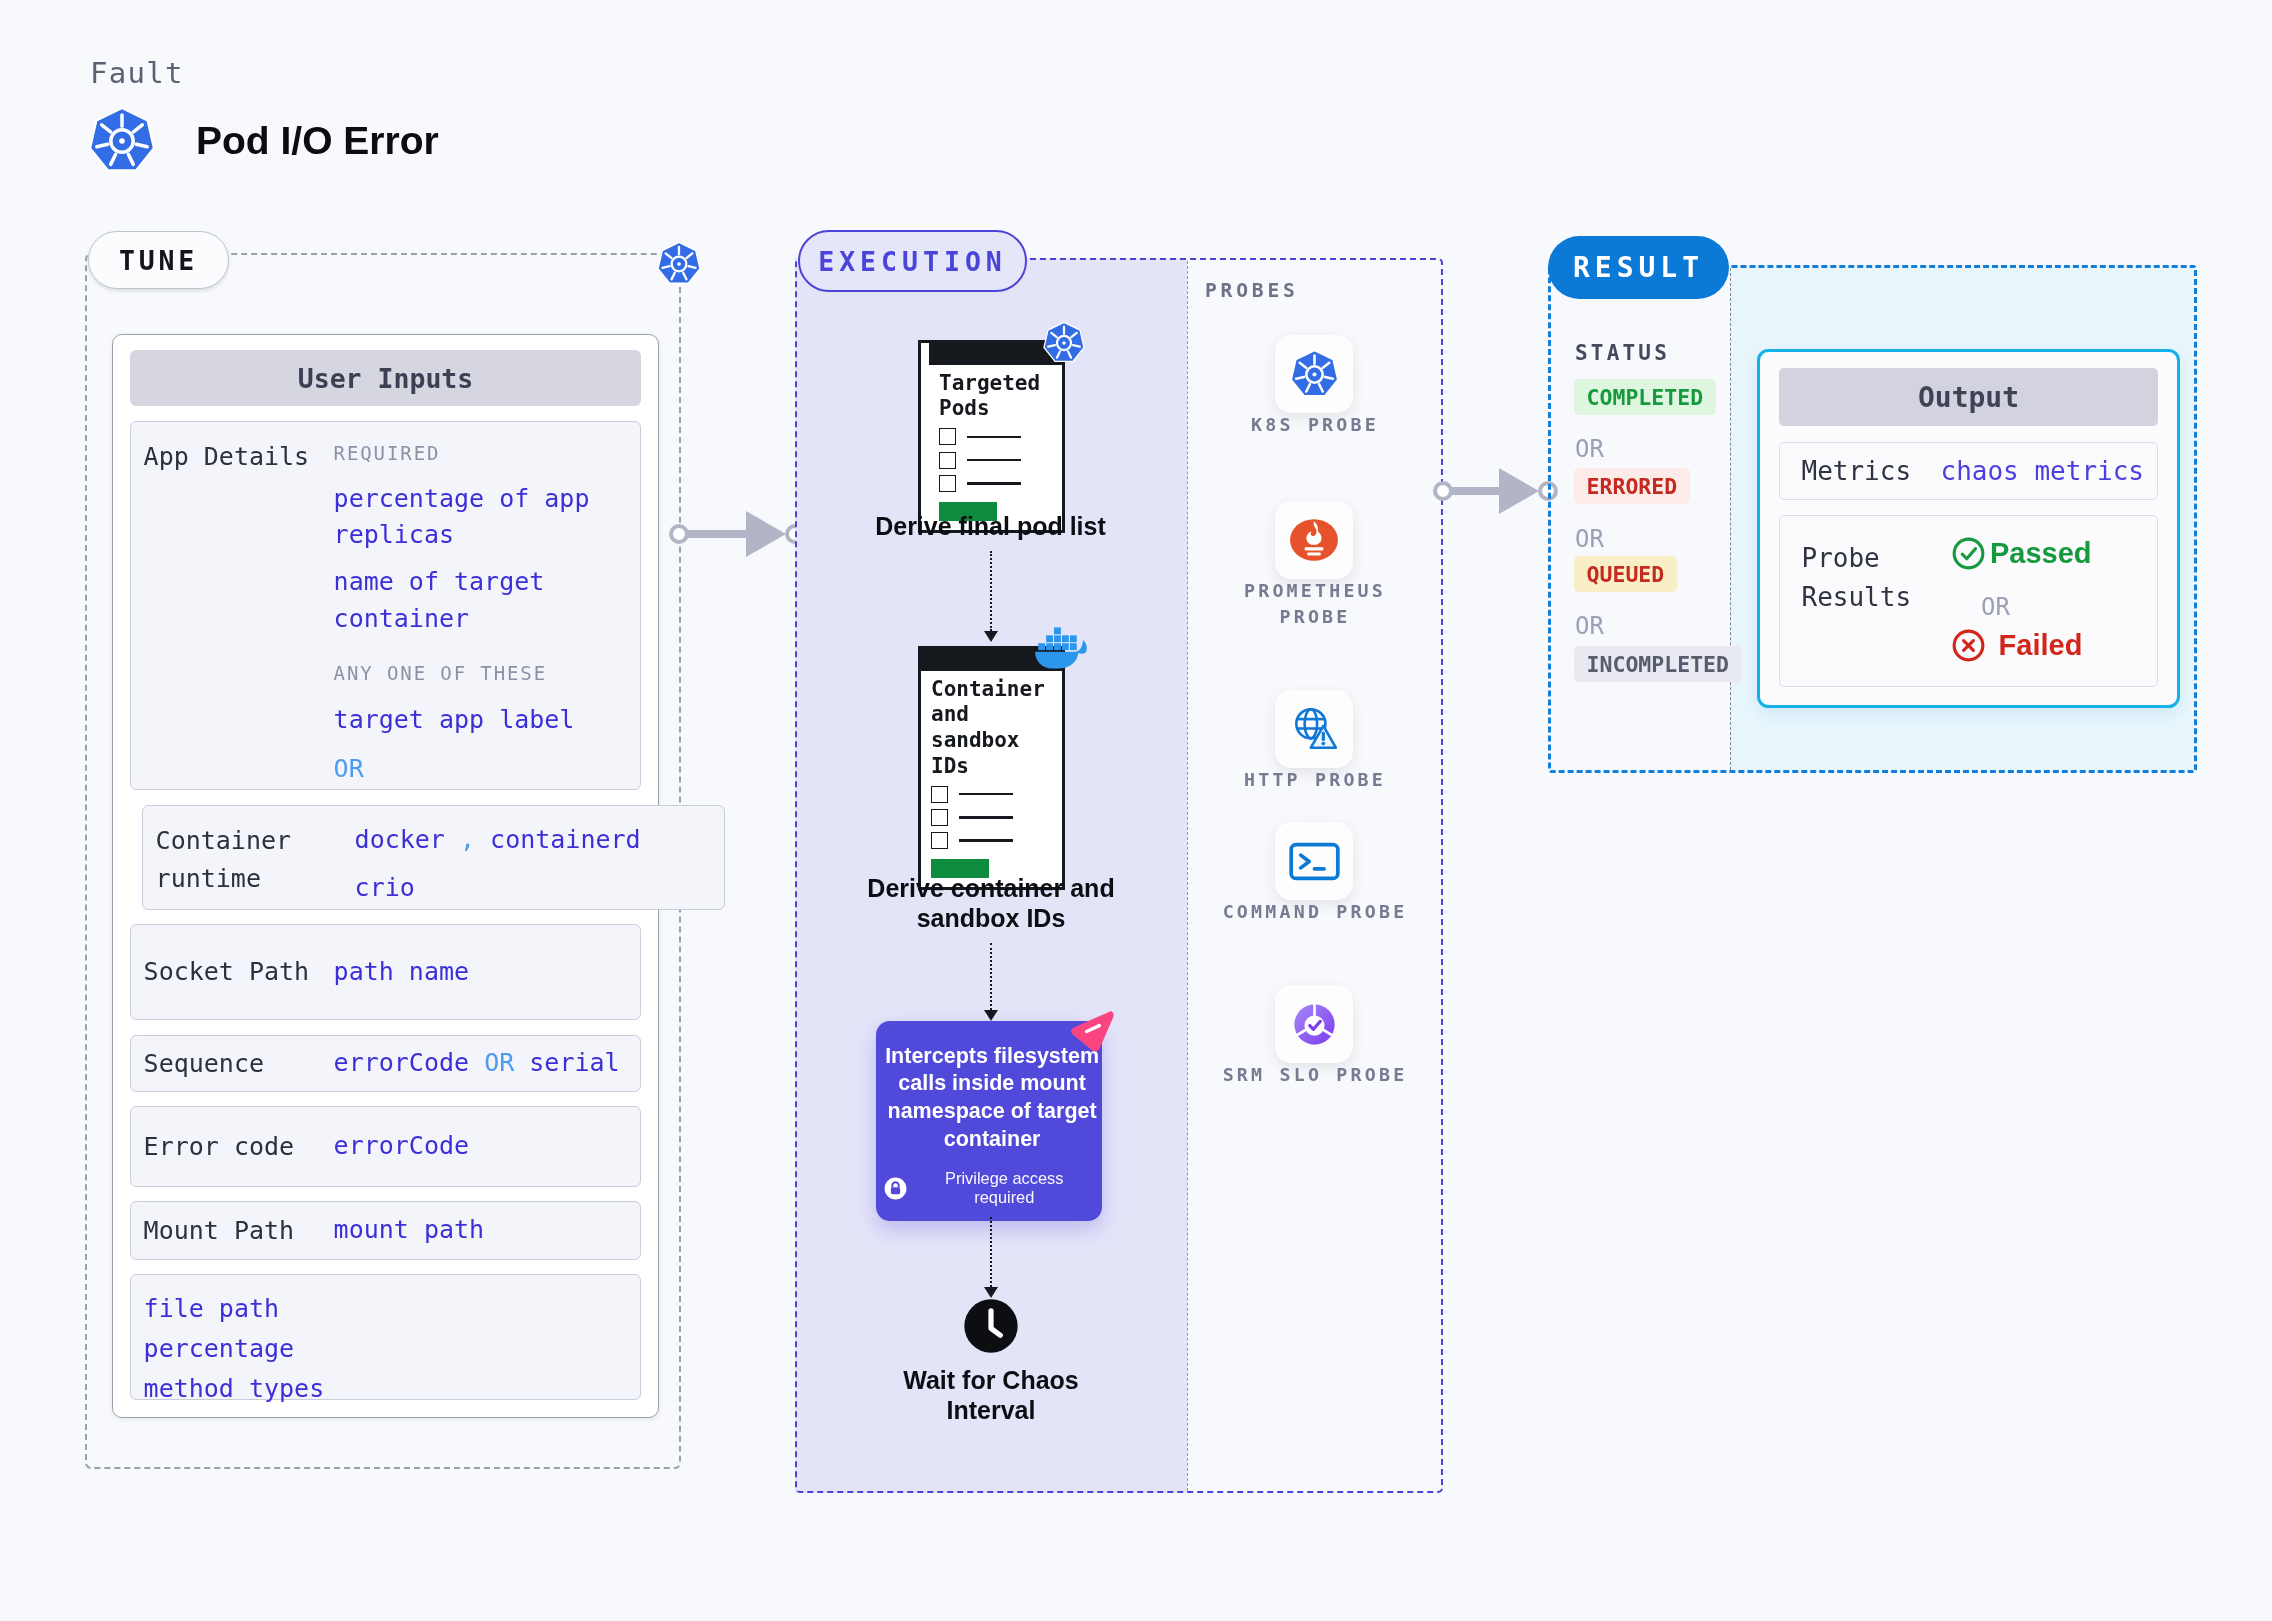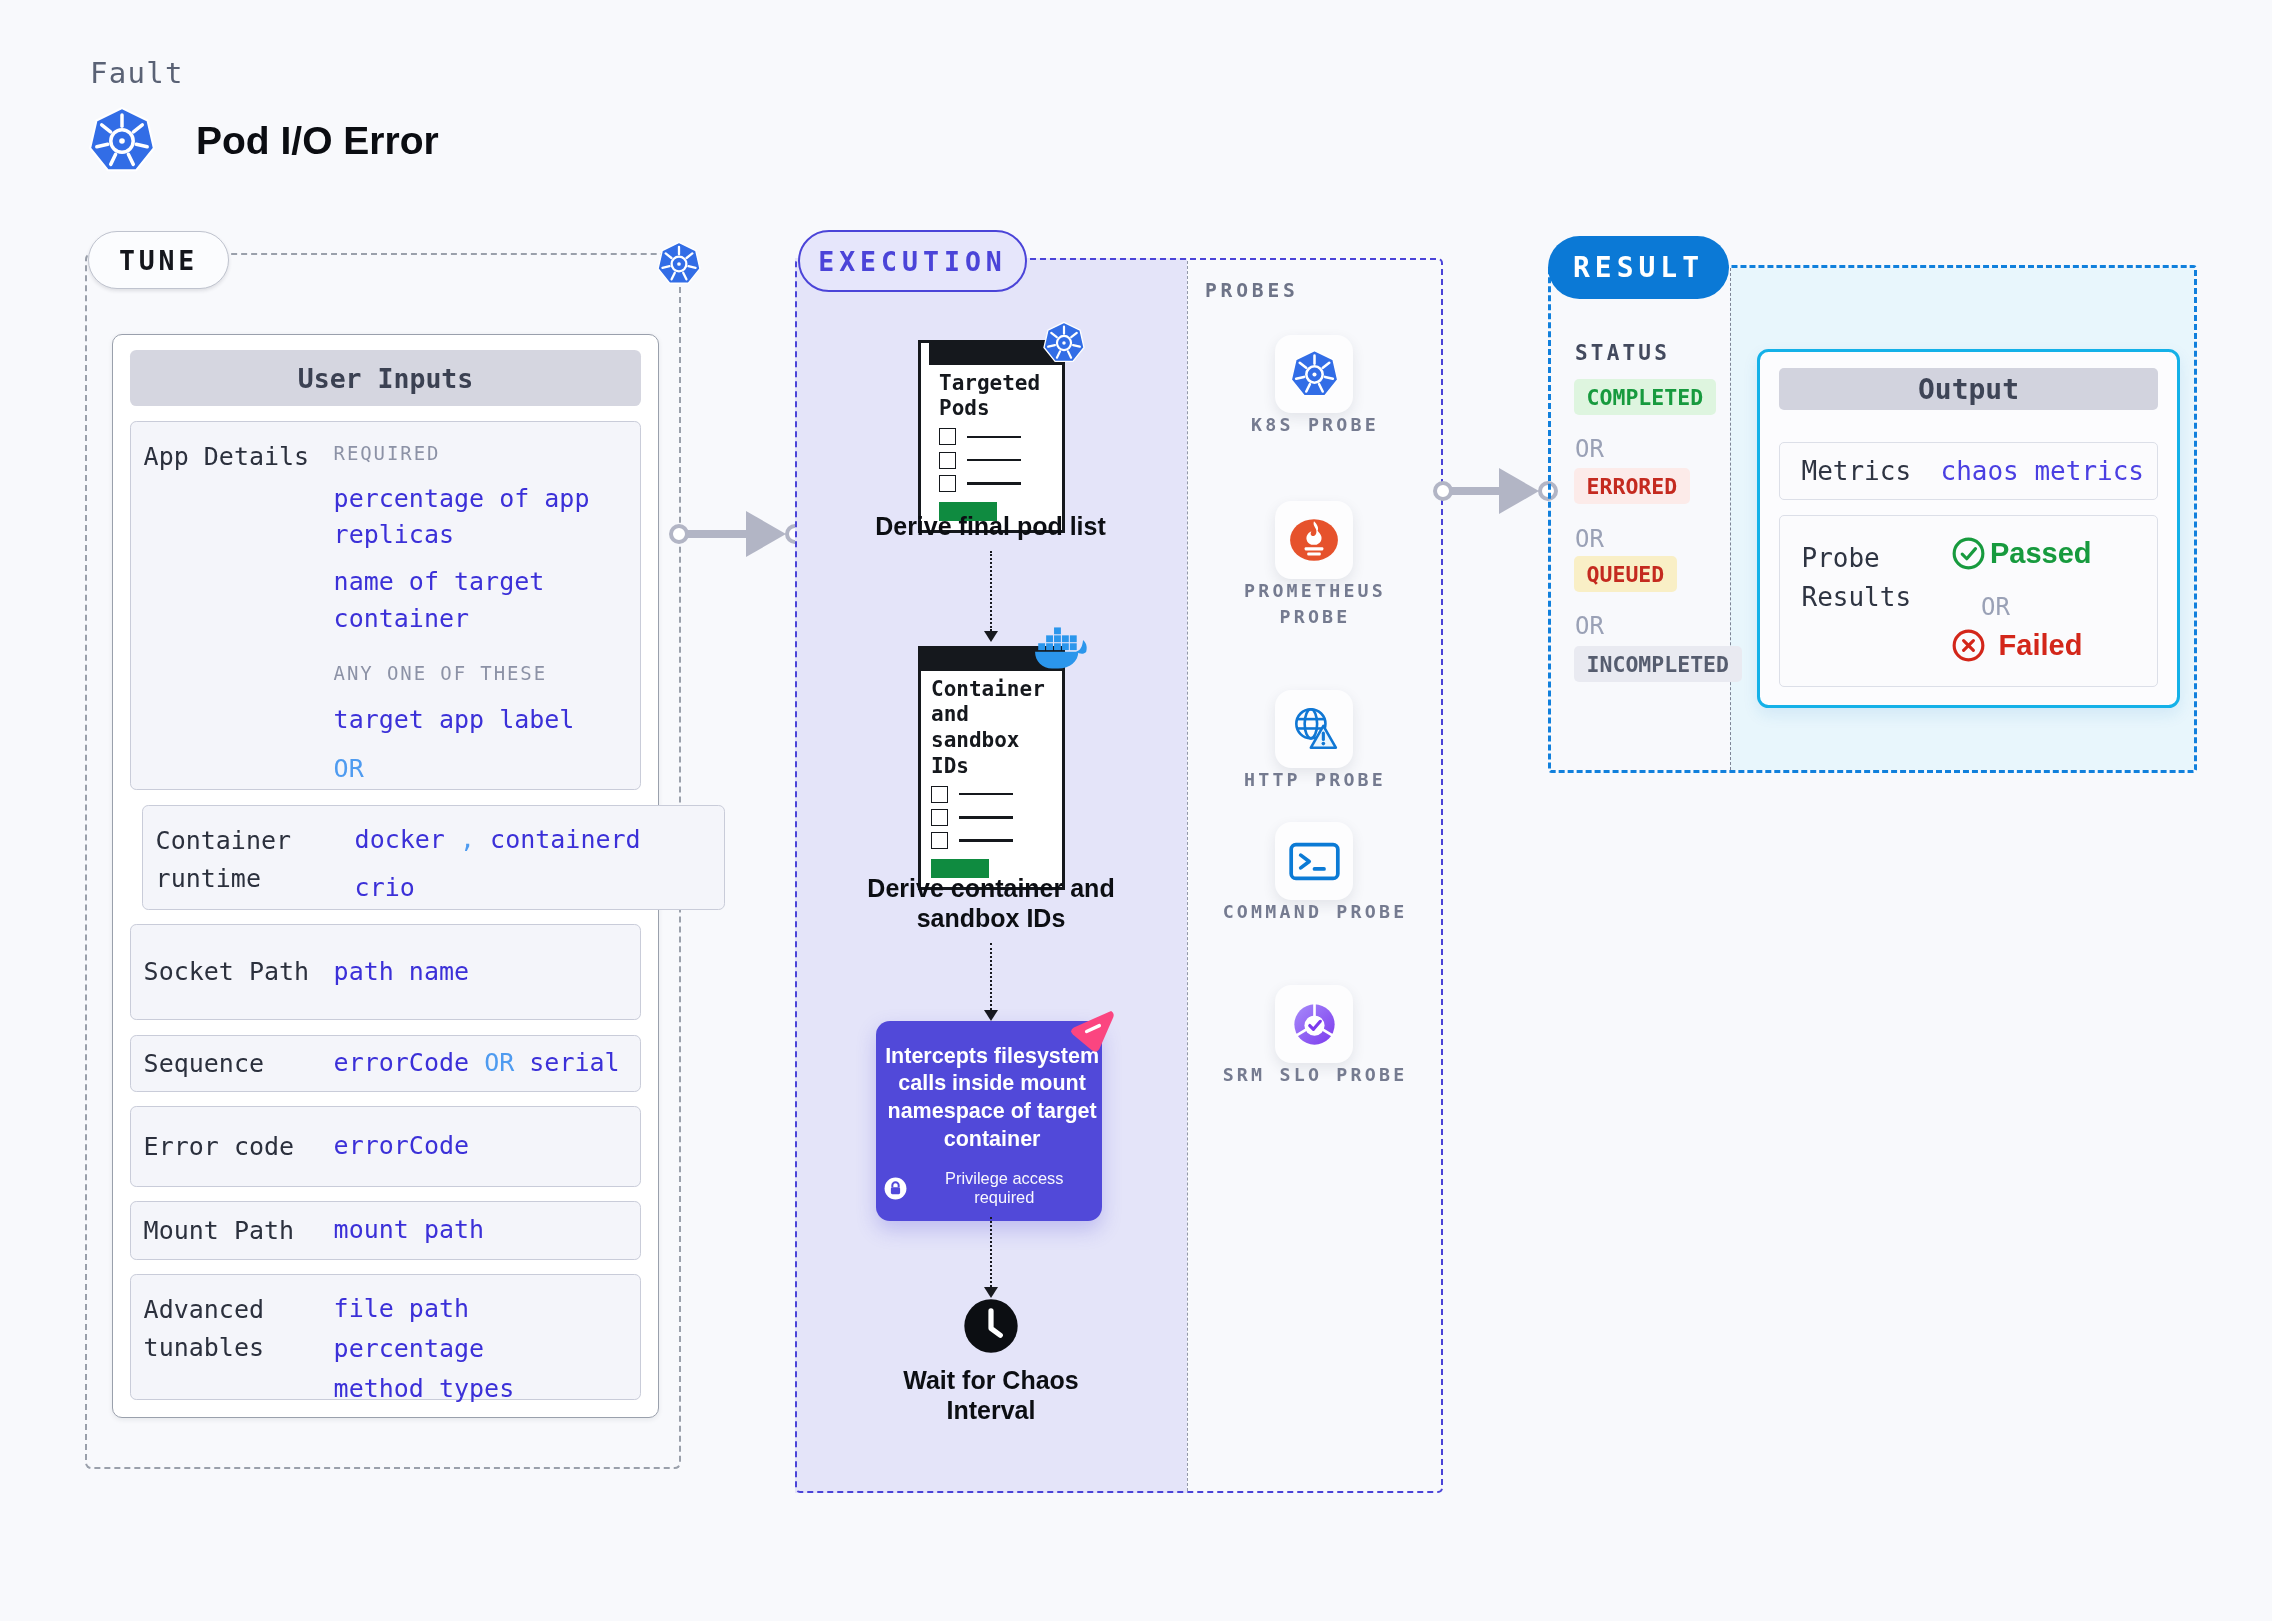--- a/index.html
+++ b/index.html
@@ -255,21 +255,20 @@
     </div>
 
     <div class="abs ui-row row-center" style="left:17px;top:866px;width:511px;height:59px;">
       <div class="lbl">Mount Path</div>
       <div class="vals">
           <span class="val">mount path</span>
         </div>
     </div>
 
     <div class="abs ui-row" style="left:17px;top:939px;width:511px;height:126px;">
-      <div class="lbl">Advanced tunables</div>
       <div class="vals">
         <span class="val">file path</span>
         <span class="val" style="margin-top:3.8px;">percentage</span>
         <span class="val" style="margin-top:3.8px;">method types</span>
       </div>
     </div>
   </div>
 
   <div class="abs">
     <div class="abs h-arrow-line" style="left:686px;top:530px;width:63px;"></div>
@@ -416,21 +415,21 @@
   <div class="abs status-title" style="left:1575px;top:341px;">STATUS</div>
   <div class="abs sbadge s-completed" style="left:1574px;top:379px;">COMPLETED</div>
   <div class="abs s-or" style="left:1575px;top:435px;">OR</div>
   <div class="abs sbadge s-errored" style="left:1574px;top:468px;">ERRORED</div>
   <div class="abs s-or" style="left:1575px;top:525px;">OR</div>
   <div class="abs sbadge s-queued" style="left:1574px;top:556px;">QUEUED</div>
   <div class="abs s-or" style="left:1575px;top:612px;">OR</div>
   <div class="abs sbadge s-incompleted" style="left:1574px;top:646px;">INCOMPLETED</div>
 
   <div class="abs out-card" style="left:1757px;top:349px;width:417px;height:353px;">
-    <div class="abs out-head" style="left:19px;top:16.4px;width:379px;height:42px;">Output</div>
+    <div class="abs out-head" style="left:19px;top:16.4px;width:379px;height:58px;">Output</div>
     <div class="abs out-row" style="left:19px;top:90px;width:379px;height:58px;display:flex;align-items:center;">
       <span class="out-lbl" style="margin-left:21.5px;width:139px;">Metrics</span>
       <span class="out-val">chaos metrics</span>
     </div>
     <div class="abs out-row" style="left:19px;top:163px;width:379px;height:172px;">
       <div class="abs out-lbl" style="left:21.5px;top:23px;width:126px;">Probe Results</div>
       <div class="abs" style="left:171px;top:20px;display:flex;align-items:center;">
         <svg width="35" height="35" viewBox="0 0 56 56">
             <use href="#checkcircle"></use>
           </svg>

